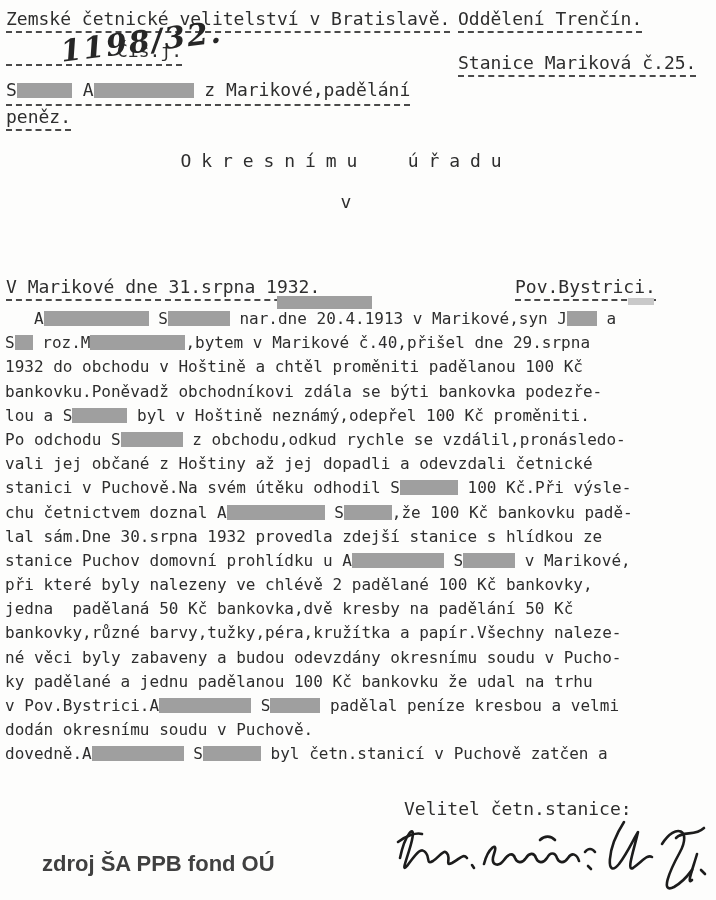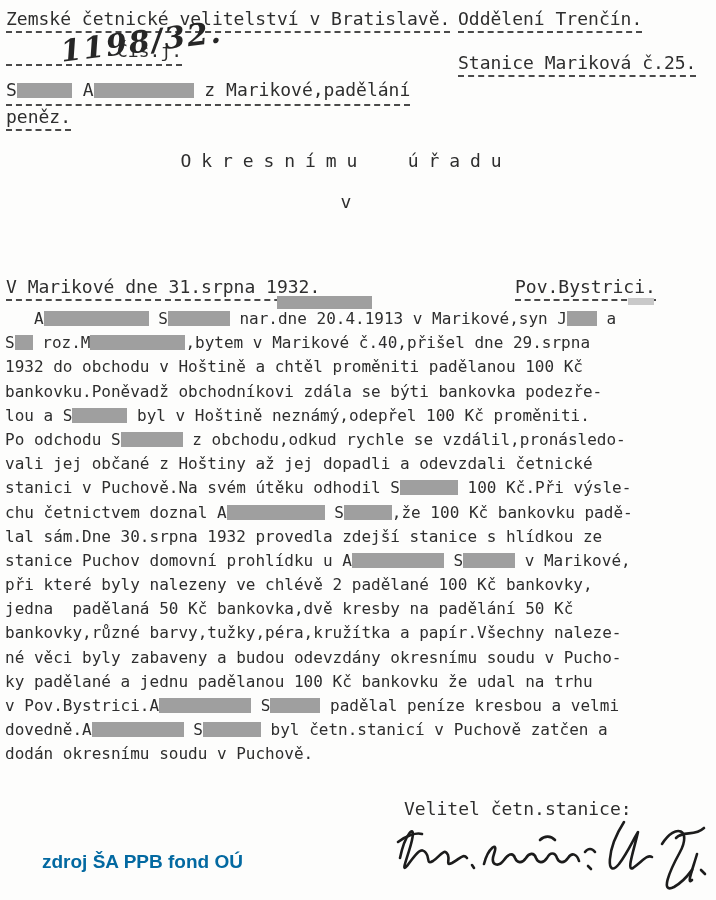--- a/index.html
+++ b/index.html
@@ -36,22 +36,22 @@
   .title-block{left:16px;top:150px;width:660px;text-align:center;}
   .title-main{letter-spacing:0.55em;word-spacing:1.1em;font-size:18px;}
   .title-prep{margin-top:20px;font-size:18px;}
   .body-text{left:5px;top:307px;width:711px;font-size:16px;}
   .commander{left:404px;top:798px;font-size:18px;}
   .sig{left:392px;top:812px;}
   .caption{
     left:42px;top:851px;
     font-family:"Liberation Sans",sans-serif;
     font-weight:bold;
-    font-size:19px;
-    color:#0369a1;
+    font-size:22px;
+    color:#404040;
   }
   .stray-box{left:277px;top:296px;width:95px;height:13px;background:#9f9f9f;}
   .noise1{left:628px;top:298px;width:26px;height:7px;background:#c9c9c9;position:absolute;}
 </style>
 </head>
 <body>
 
 <div class="page">
 
   <div class="abs tw" style="left:6px;top:8px;">
@@ -104,22 +104,22 @@
       <div class="tline">stanici v Puchově.Na svém útěku odhodil S<span class="redact" style="width: 58px;"></span> 100 Kč.Při výsle-</div>
       <div class="tline">chu četnictvem doznal A<span class="redact" style="width: 98px;"></span> S<span class="redact" style="width: 48px;"></span>,že 100 Kč bankovku padě-</div>
       <div class="tline">lal sám.Dne 30.srpna 1932 provedla zdejší stanice s hlídkou ze</div>
       <div class="tline">stanice Puchov domovní prohlídku u A<span class="redact" style="width: 92px;"></span> S<span class="redact" style="width: 52px;"></span> v Marikové,</div>
       <div class="tline">při které byly nalezeny ve chlévě 2 padělané 100 Kč bankovky,</div>
       <div class="tline">jedna  padělaná 50 Kč bankovka,dvě kresby na padělání 50 Kč</div>
       <div class="tline">bankovky,různé barvy,tužky,péra,kružítka a papír.Všechny naleze-</div>
       <div class="tline">né věci byly zabaveny a budou odevzdány okresnímu soudu v Pucho-</div>
       <div class="tline">ky padělané a jednu padělanou 100 Kč bankovku že udal na trhu</div>
       <div class="tline">v Pov.Bystrici.A<span class="redact" style="width: 92px;"></span> S<span class="redact" style="width: 50px;"></span> padělal peníze kresbou a velmi</div>
+      <div class="tline">dodán okresnímu soudu v Puchově.</div>
       <div class="tline">dovedně.A<span class="redact" style="width: 92px;"></span> S<span class="redact" style="width: 58px;"></span> byl četn.stanicí v Puchově zatčen a</div>
-      <div class="tline">dodán okresnímu soudu v Puchově.</div>
     </div>
 
   <div class="abs tw commander">Velitel četn.stanice:</div>
 
   <svg class="abs sig" width="318" height="88" viewBox="0 0 318 88">
     <g fill="none" stroke="#1c1c1c" stroke-width="2.6" stroke-linecap="round" stroke-linejoin="round">
 
       <path d="M8,46 C13,22 24,10 20,28 C17,42 8,62 15,54 C24,42 29,34 34,41 C38,46 34,53 41,49 C49,44 52,35 56,43 C58,49 53,54 60,51 C68,47 71,41 75,46"></path>
       <path d="M6,30 C14,24 24,20 30,22"></path>
       <path d="M80,53 l2,3"></path>

